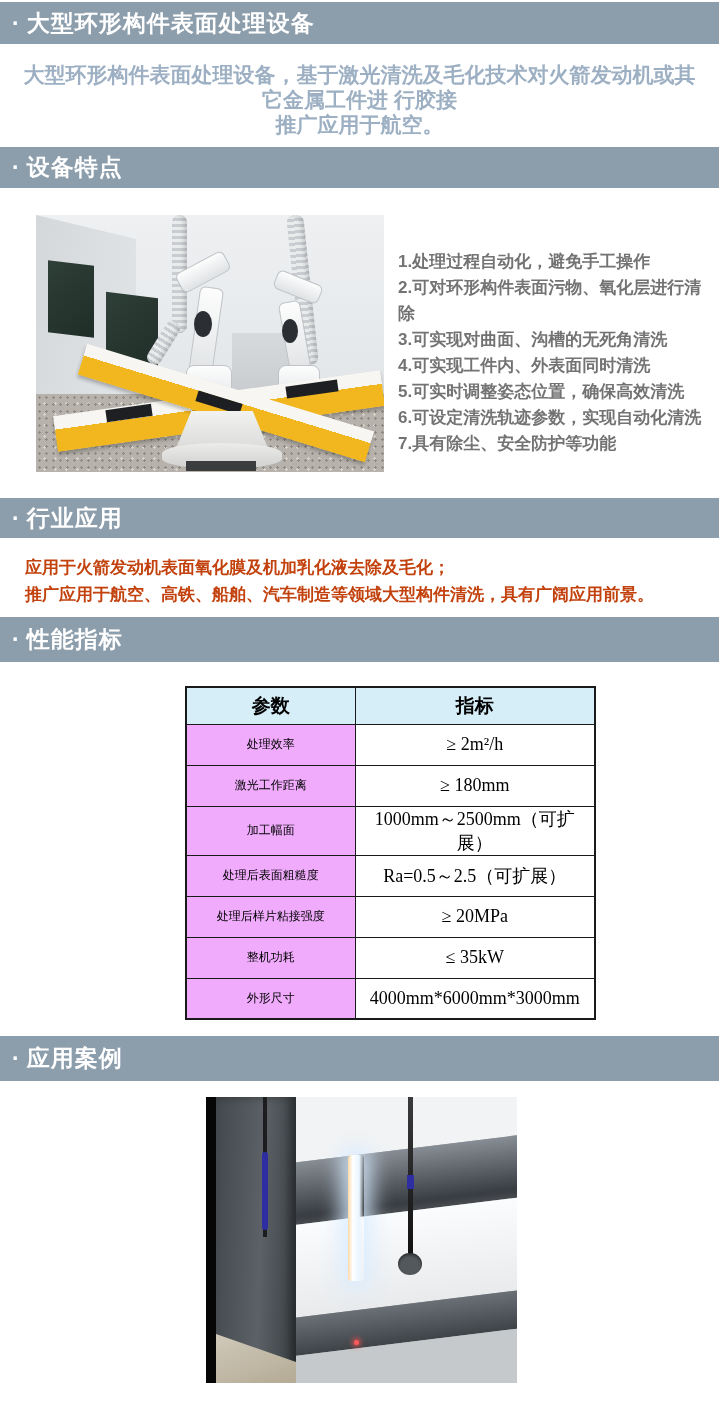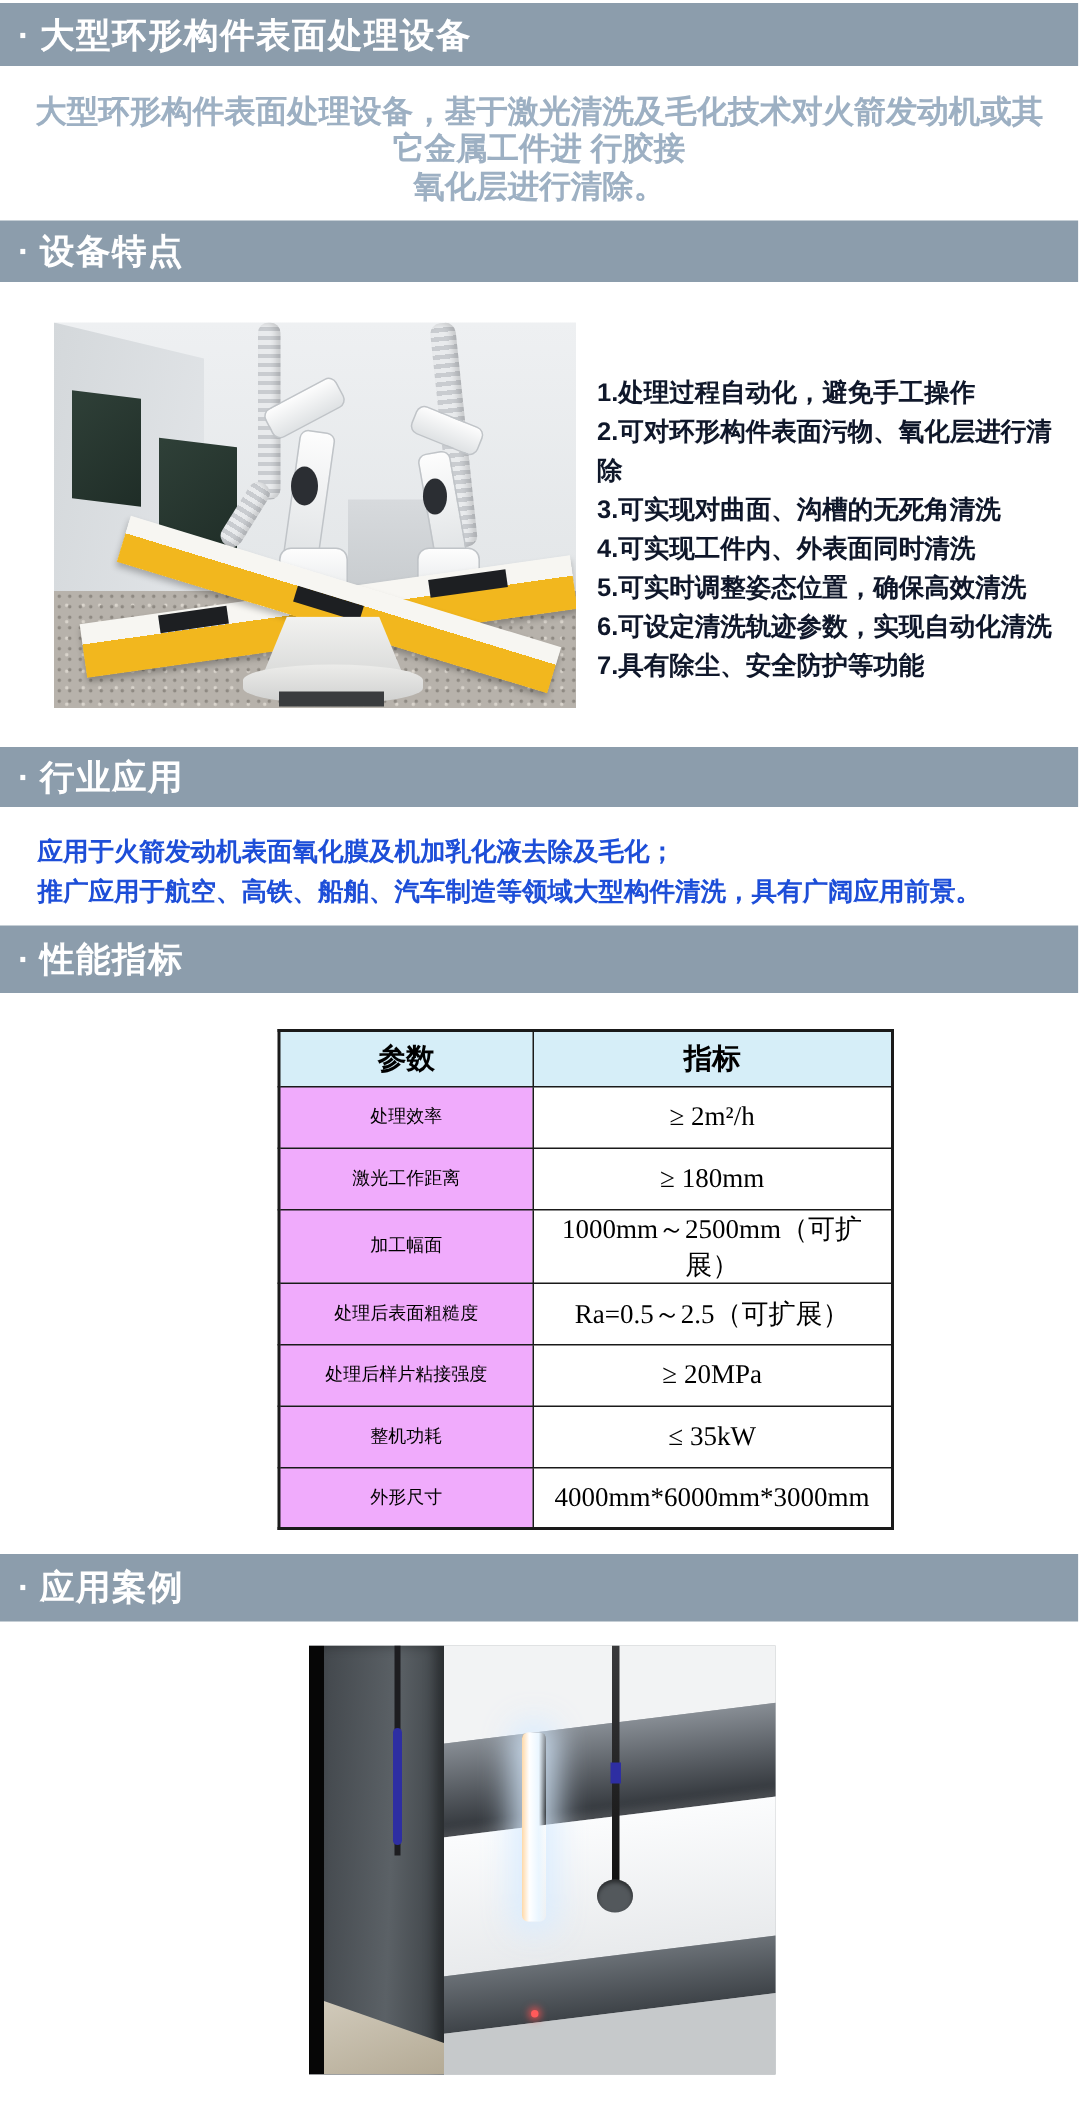--- a/index.html
+++ b/index.html
@@ -12,24 +12,24 @@
   .bar .dot{font-size:23px;margin-right:6px;}
   #bar-intro{top:2px;height:42px;}
   #bar-features{top:147px;height:41px;}
   #bar-apps{top:498px;height:40px;}
   #bar-specs{top:617px;height:45px;}
   #bar-cases{top:1036px;height:45px;}
   
   #intro-text{position:absolute;top:62px;left:20px;right:20px;text-align:center;
               color:#9db0c3;font-weight:bold;font-size:21px;line-height:25px;}
   #apps-text{position:absolute;top:554px;left:25px;right:15px;text-align:left;
-             color:#1d4ed8;font-weight:bold;font-size:17px;line-height:27px;}
+             color:#c2410c;font-weight:bold;font-size:17px;line-height:27px;}
   
   #features-list{position:absolute;top:249px;left:398px;width:320px;margin:0;padding:0;
-                 list-style:none;color:#0f172a;font-weight:bold;font-size:17px;line-height:26px;}
+                 list-style:none;color:#737373;font-weight:bold;font-size:17px;line-height:26px;}
   
   #specs-table{position:absolute;top:686px;left:149px;border-collapse:collapse;
                background:#ffffff;}
   #specs-table th,#specs-table td{border:1px solid #1a1a1a;text-align:center;
                vertical-align:middle;padding:0 6px;box-sizing:border-box;}
   #specs-table{border:2px solid #1a1a1a;margin-left:36px;}
   #specs-table th{width:169px;height:37px;background:#d6eef8;color:#000;
                font-family:"Liberation Sans",sans-serif;font-weight:bold;font-size:19px;}
   #specs-table th+th{width:240px;}
   #specs-table td{height:41px;font-family:"Liberation Serif",serif;font-size:18px;color:#000;}
@@ -116,21 +116,21 @@
 <div id="page">
 
   <div class="bar" id="bar-intro">
     <span class="dot">·</span>
     <span>大型环形构件表面处理设备</span>
   </div>
 
   <div id="intro-text">
 
   <div>大型环形构件表面处理设备，基于激光清洗及毛化技术对火箭发动机或其它金属工件进 行胶接</div>
-      <div>氧化层进行清除。</div>
+      <div>推广应用于航空。</div>
     </div>
 
   <div class="bar" id="bar-features">
     <span class="dot">·</span>
     <span>设备特点</span>
   </div>
 
   <div id="photo-equipment">
     <div class="p1-leftwall"></div>
     <div class="p1-window w1"></div>

